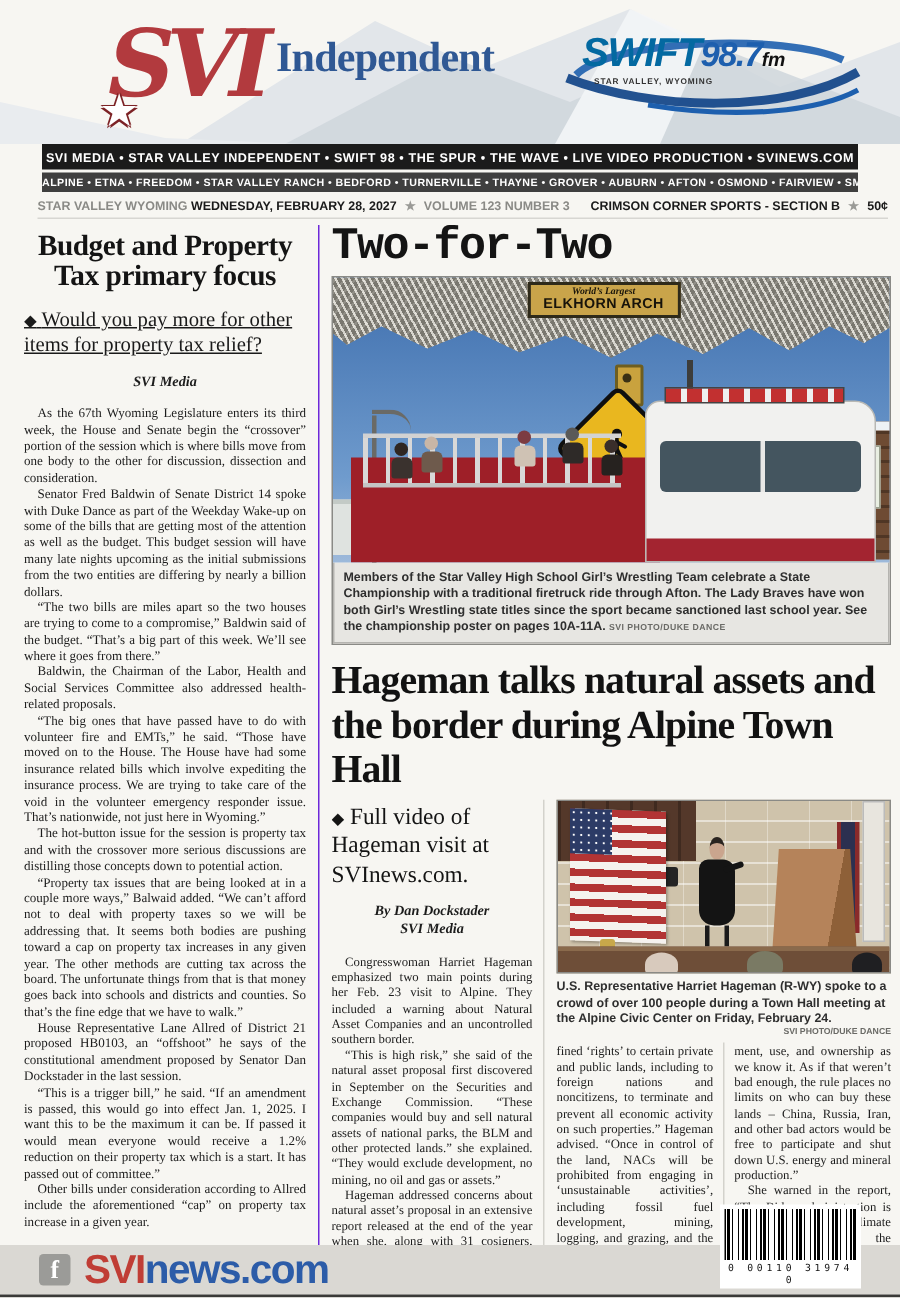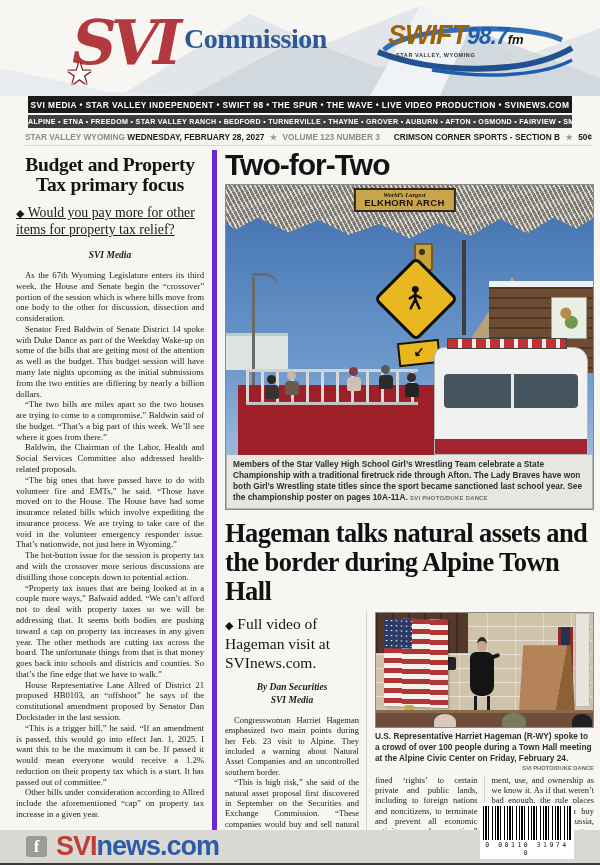--- a/index.html
+++ b/index.html
@@ -11,50 +11,50 @@
   .svi-logo{position:absolute;left:72px;top:12px;font-family:"DejaVu Serif",serif;font-style:italic;
             font-weight:900;font-size:62px;line-height:1;letter-spacing:-6px;color:#b23a3e;z-index:2;}
   .svi-star{position:absolute;left:66px;top:56px;font-size:30px;color:#fff;z-index:3;
             text-shadow:0 0 1px #7d2326,1px 1px 0 #7d2326,-1px -1px 0 #7d2326,1px -1px 0 #7d2326,-1px 1px 0 #7d2326;}
   .paper-title{position:absolute;left:184px;top:26px;z-index:2;font-weight:700;color:#2f5894;
                font-size:28px;line-height:.95;letter-spacing:-.5px;}
   .swift{position:absolute;right:26px;top:20px;width:200px;height:62px;z-index:2;}
   .swift-swoosh{position:absolute;left:0;top:0;}
   .swift-text{position:relative;z-index:2;font-family:"Liberation Sans",sans-serif;font-style:italic;
               font-weight:900;white-space:nowrap;padding-left:14px;}
-  .swift-name{font-size:27px;color:#a16207;letter-spacing:-1px;}
+  .swift-name{font-size:27px;color:#0369a1;letter-spacing:-1px;}
   .swift-freq{font-size:23px;color:#1d5fae;letter-spacing:-1px;}
   .swift-fm{font-size:13px;color:#111;}
   .swift-tag{position:relative;z-index:2;font-family:"Liberation Sans",sans-serif;font-size:5.5px;
              font-weight:700;color:#333;letter-spacing:.6px;padding-left:22px;margin-top:1px;}
   
   .navbar1,.navbar2{margin:0 28px;text-align:center;font-family:"Liberation Sans",sans-serif;
                     font-weight:700;color:#fff;white-space:nowrap;overflow:hidden;}
   .navbar1{background:#1b1b1b;font-size:8.4px;letter-spacing:.4px;padding:4px 0 3px;}
   .navbar2{background:#3f3f3f;font-size:7.1px;letter-spacing:.3px;padding:3px 0 2px;margin-top:2px;}
   .dateline{display:flex;justify-content:space-between;align-items:center;margin:4px 8px 0 25px;
             padding-bottom:3px;border-bottom:1px solid #d7d6d2;
             font-family:"Liberation Sans",sans-serif;font-size:8.3px;font-weight:700;}
   .dl-gray{color:#8a8a86;} .dl-dark{color:#1a1a1a;} .dl-star{color:#9a9a96;padding:0 3px;}
   
   .content{display:flex;padding:4px 6px 0 16px;height:684px;box-sizing:border-box;overflow:hidden;}
-  .left-col{width:188px;flex:none;padding-right:8px;border-right:5px solid #6d28d9;overflow:hidden;}
+  .left-col{width:188px;flex:none;padding-right:8px;border-right:1px solid #6d28d9;overflow:hidden;}
   .right-sec{flex:1;padding-left:8px;overflow:hidden;}
   
   .budget-headline{font-size:19.5px;font-weight:700;text-align:center;line-height:1.05;
                    letter-spacing:-.3px;margin:5px 0 9px;color:#141414;}
   .subhead{font-size:13.8px;line-height:1.22;margin:0 0 10px;color:#1a1a1a;text-decoration:underline;}
   .diamond{font-size:11px;}
   .byline{text-align:center;font-style:italic;font-weight:700;font-size:9.5px;line-height:1.3;margin:0 0 9px;}
   .bodytext p{margin:0;font-size:8.7px;line-height:1.24;text-align:justify;text-indent:9px;color:#1c1c1c;}
   
-  .two-headline{font-family:Liberation Sans, sans-serif;font-weight:900;font-size:30px;
+  .two-headline{font-family:Liberation Mono, monospace;font-weight:900;font-size:30px;
                 letter-spacing:-1px;margin:0 0 4px;color:#141414;line-height:1;}
   .photo-frame{border:1px solid #8a8a86;}
-  .main-photo{position:relative;height:270px;overflow:hidden;background:linear-gradient(180deg,#3f6fae,#6f9bcd 70%,#9db9da);}
+  .main-photo{position:relative;height:190px;overflow:hidden;background:linear-gradient(180deg,#3f6fae,#6f9bcd 70%,#9db9da);}
   .arch{position:absolute;left:-6px;right:-6px;top:-6px;height:62px;z-index:3;
         background:repeating-linear-gradient(62deg,rgba(238,236,229,.75) 0 1.5px,rgba(104,102,94,.55) 1.5px 4px),
                    repeating-linear-gradient(-48deg,rgba(228,226,219,.6) 0 1.5px,rgba(0,0,0,0) 1.5px 5px),#8e8c84;
         clip-path:polygon(0 0,100% 0,100% 58%,94% 80%,88% 62%,81% 88%,74% 64%,66% 92%,58% 70%,50% 96%,42% 72%,34% 90%,26% 66%,18% 86%,10% 62%,4% 82%,0 62%);}
   .arch-sign{position:absolute;top:3px;left:50%;transform:translateX(-55%);width:98px;z-index:4;
              background:#c9a44a;border:2px solid #2e2a1a;text-align:center;padding:1px 0 2px;}
   .arch-sign .l1{font-style:italic;font-weight:700;font-size:6.5px;color:#17130a;line-height:1.1;}
   .arch-sign .l2{font-family:"Liberation Sans",sans-serif;font-weight:900;font-size:9.5px;color:#17130a;line-height:1.05;letter-spacing:.3px;}
   .signal{position:absolute;top:58px;left:188px;width:15px;height:24px;background:#c9a23e;border:2px solid #6e5e20;border-radius:2px;z-index:2;}
   .signal:after{content:"";position:absolute;left:3px;top:4px;width:6px;height:6px;border-radius:50%;background:#3a3014;}
@@ -152,21 +152,21 @@
   <header class="masthead">
     <svg class="mountains" viewBox="0 0 600 96" preserveAspectRatio="none">
       <polygon points="120,96 250,14 320,46 420,6 520,58 600,28 600,96" fill="#e2e6ea"></polygon>
       <polygon points="190,96 300,38 380,68 470,28 600,78 600,96" fill="#cfd6dc" opacity="0.85"></polygon>
       <polygon points="370,96 420,6 470,28 440,96" fill="#f3f5f7" opacity="0.9"></polygon>
       <polygon points="0,96 0,68 110,92 200,96" fill="#e9ecef"></polygon>
     </svg>
     <div class="svi-logo">SVI</div>
     <div class="svi-star">★</div>
     <div class="paper-title">
-      <div>Commission</div>
+      <div>Independent</div>
     </div>
     <div class="swift">
       <svg class="swift-swoosh" width="200" height="62" viewBox="0 0 200 62">
         <path d="M10 30 C 34 6, 150 2, 188 20" stroke="#1d5fae" stroke-width="5" fill="none" opacity="0.9"></path>
         <path d="M4 32 C 60 54, 150 56, 198 28" stroke="#17498a" stroke-width="6" fill="none" opacity="0.95"></path>
         <path d="M58 50 C 120 60, 172 54, 198 40" stroke="#1d5fae" stroke-width="3.5" fill="none"></path>
       </svg>
       <div class="swift-text">
         <span class="swift-name">SWIFT</span><span class="swift-freq">98.7</span><span class="swift-fm">fm</span>
       </div>
@@ -283,21 +283,21 @@
       <h2 class="hageman-headline">Hageman talks natural assets and the border during Alpine Town Hall</h2>
 
       <div class="hageman-body">
 
         <div class="hcol1">
           <div class="hsubhead">
             <span class="diamond">◆</span>
             <span>Full video of Hageman visit at SVInews.com.</span>
           </div>
           <div class="byline">
-            <div>By Dan Securities</div>
+            <div>By Dan Dockstader</div>
             <div>SVI Media</div>
           </div>
           <div class="hbody">
               <p>Congresswoman Harriet Hageman emphasized two main points during her Feb. 23 visit to Alpine. They included a warning about Natural Asset Companies and an uncontrolled southern border.</p>
               <p>“This is high risk,” she said of the natural asset proposal first discovered in September on the Securities and Exchange Commission. “These companies would buy and sell natural assets of national parks, the BLM and other protected lands.” she explained. “They would exclude development, no mining, no oil and gas or assets.”</p>
               <p>Hageman addressed concerns about natural asset’s proposal in an extensive report released at the end of the year when she, along with 31 cosigners, sent a letter to Securities and Exchange Commission (SEC) Chairman Erik Gerding demanding answers to several questions while calling for an extension of the public comment period for their Natural Asset Companies (NAC) rule.</p>
             </div>
         </div>
 
         <div class="hright">

